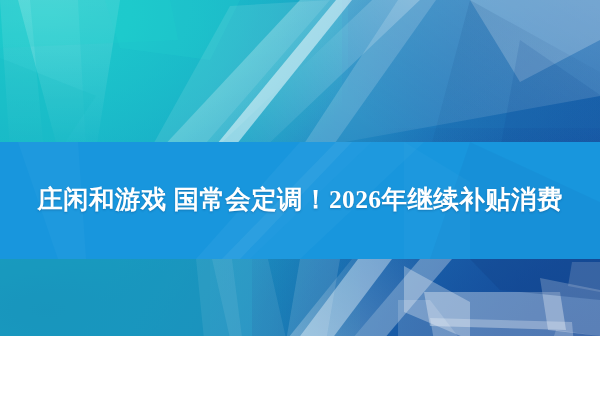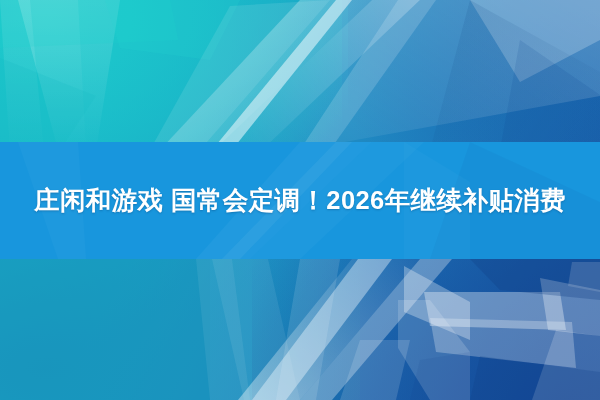--- a/index.html
+++ b/index.html
@@ -4,23 +4,23 @@
 <title>news-banner</title>
 <style>
   html, body {
     margin: 0;
     padding: 0;
     background: #ffffff;
   }
   #banner {
     position: relative;
     width: 600px;
-    height: 400px;
+    height: 336px;
     overflow: hidden;
-    font-family: Liberation Sans, sans-serif;
+    font-family: Liberation Serif, serif;
   }
 
   
   .bg-base {
     position: absolute;
     inset: 0;
     background:
       linear-gradient(118deg,
         #19b6c9 0%,
         #17b2c8 18%,

